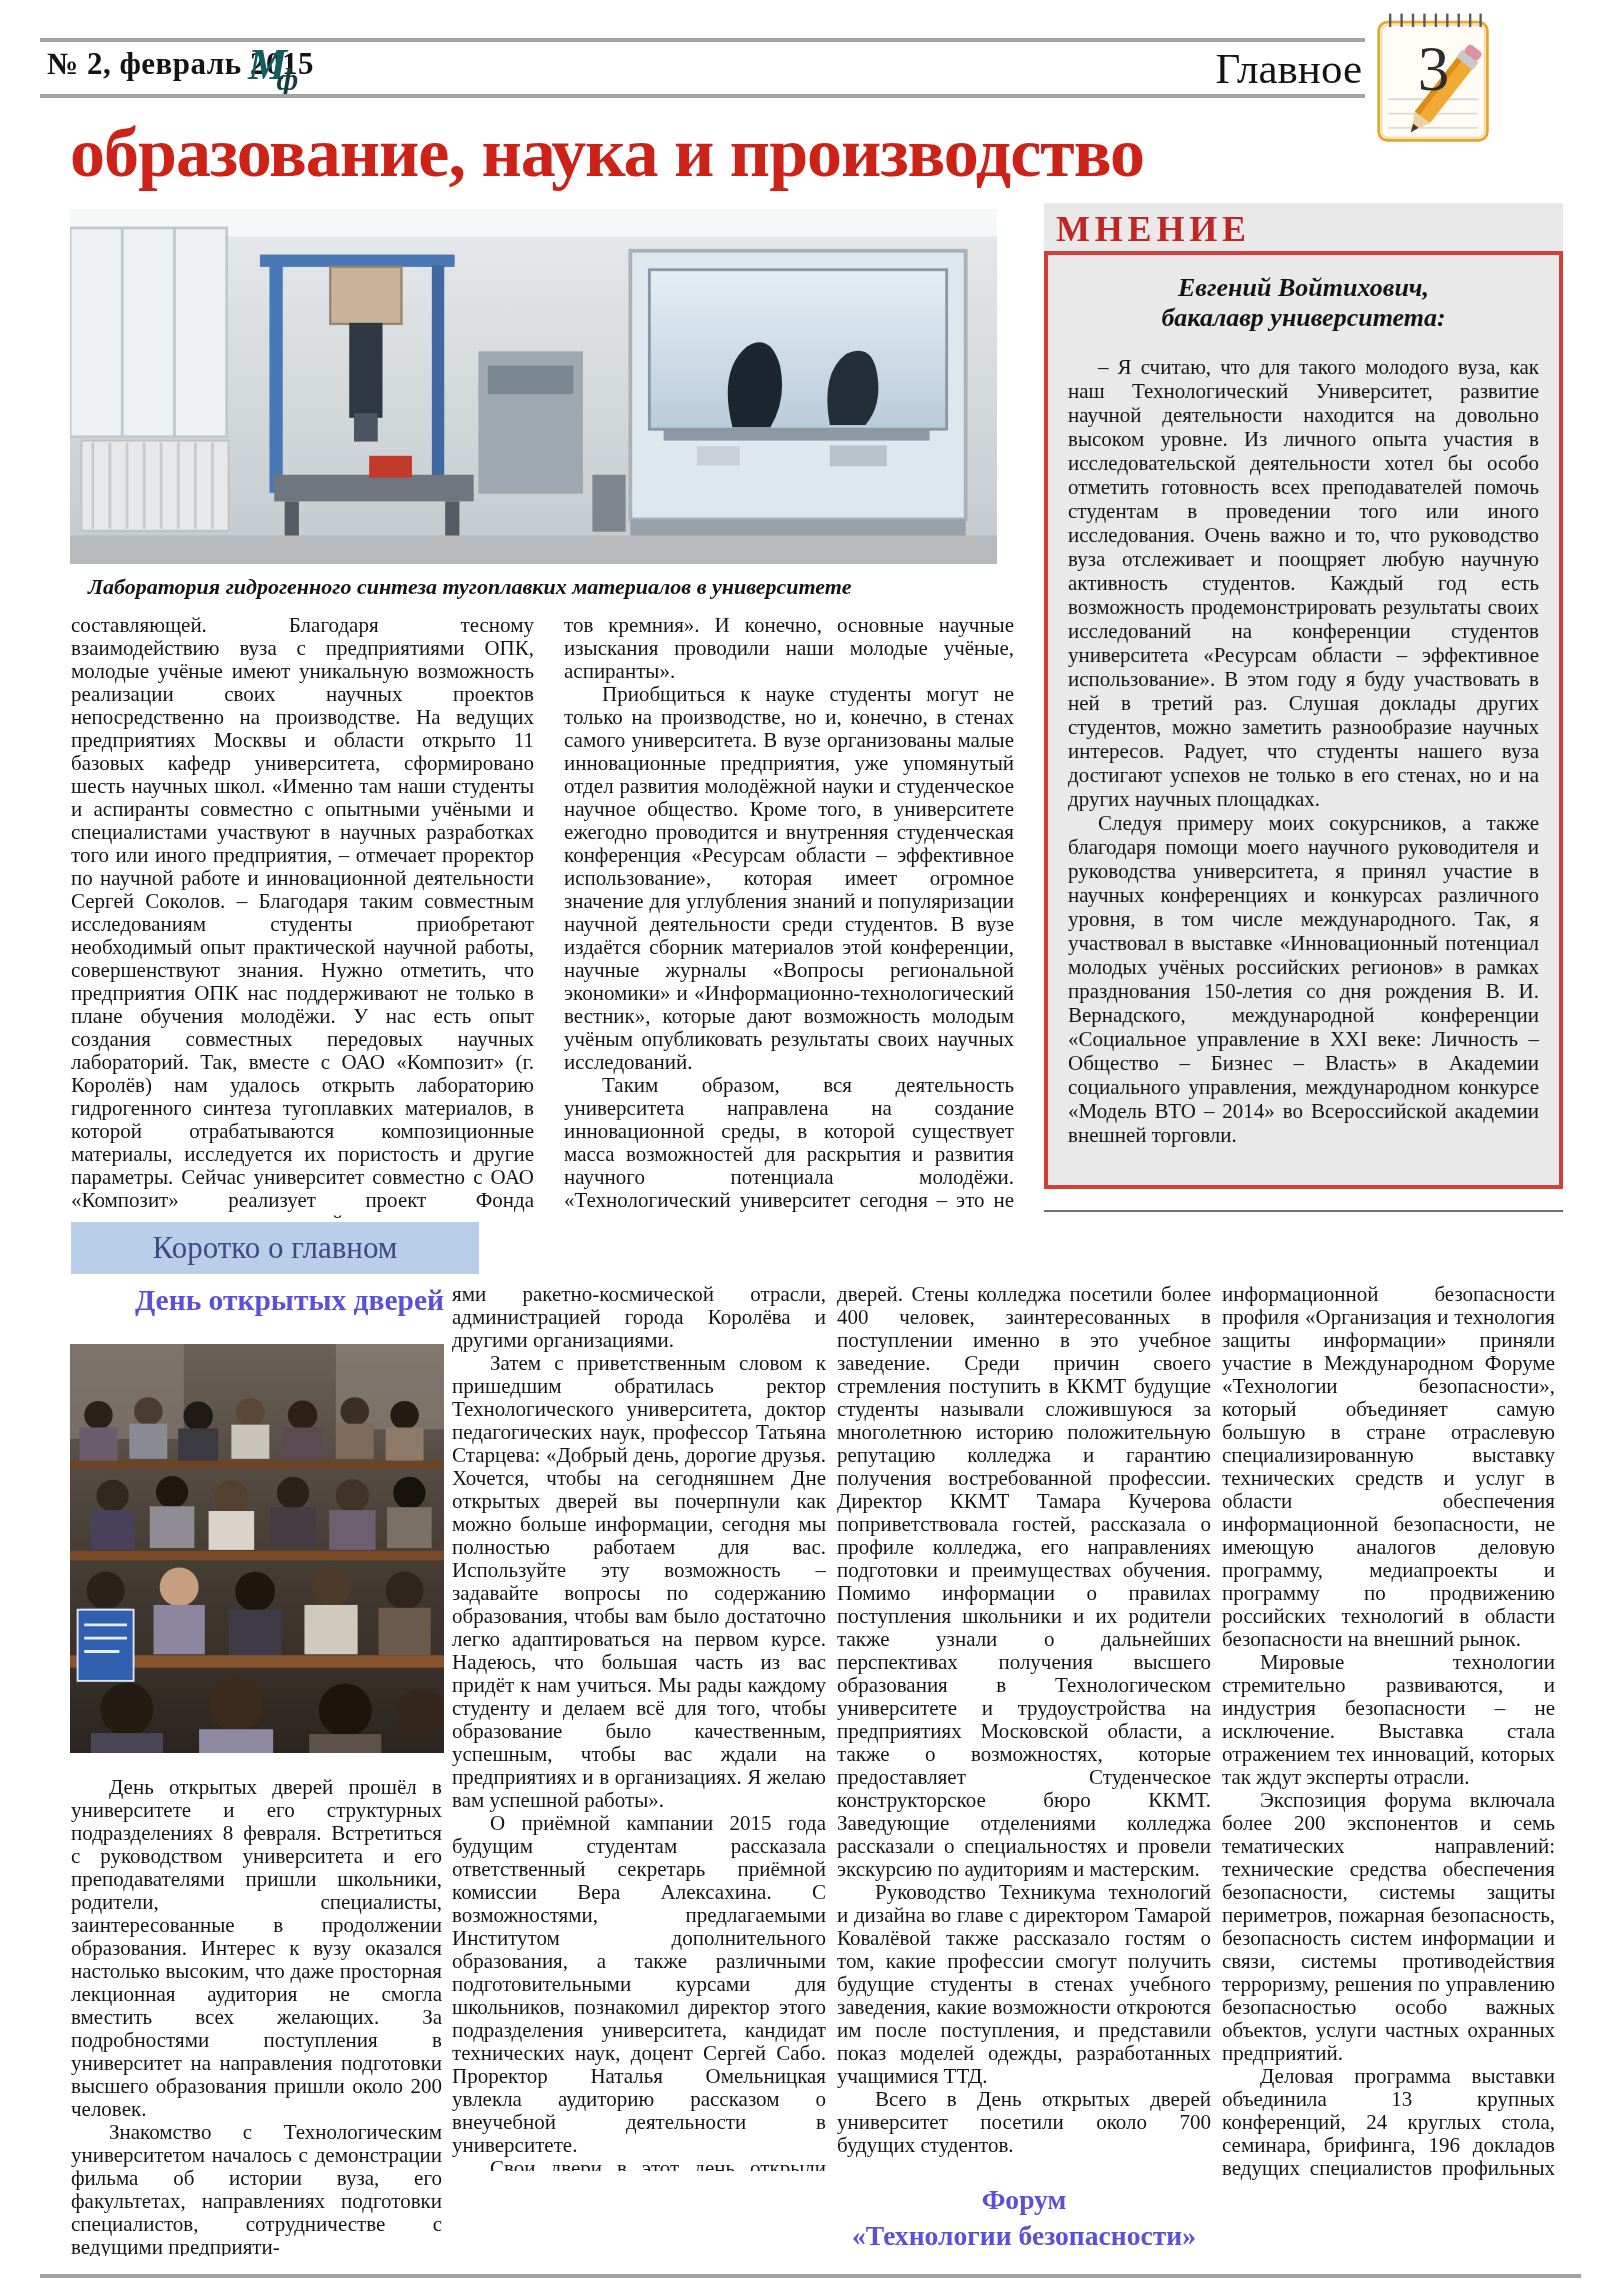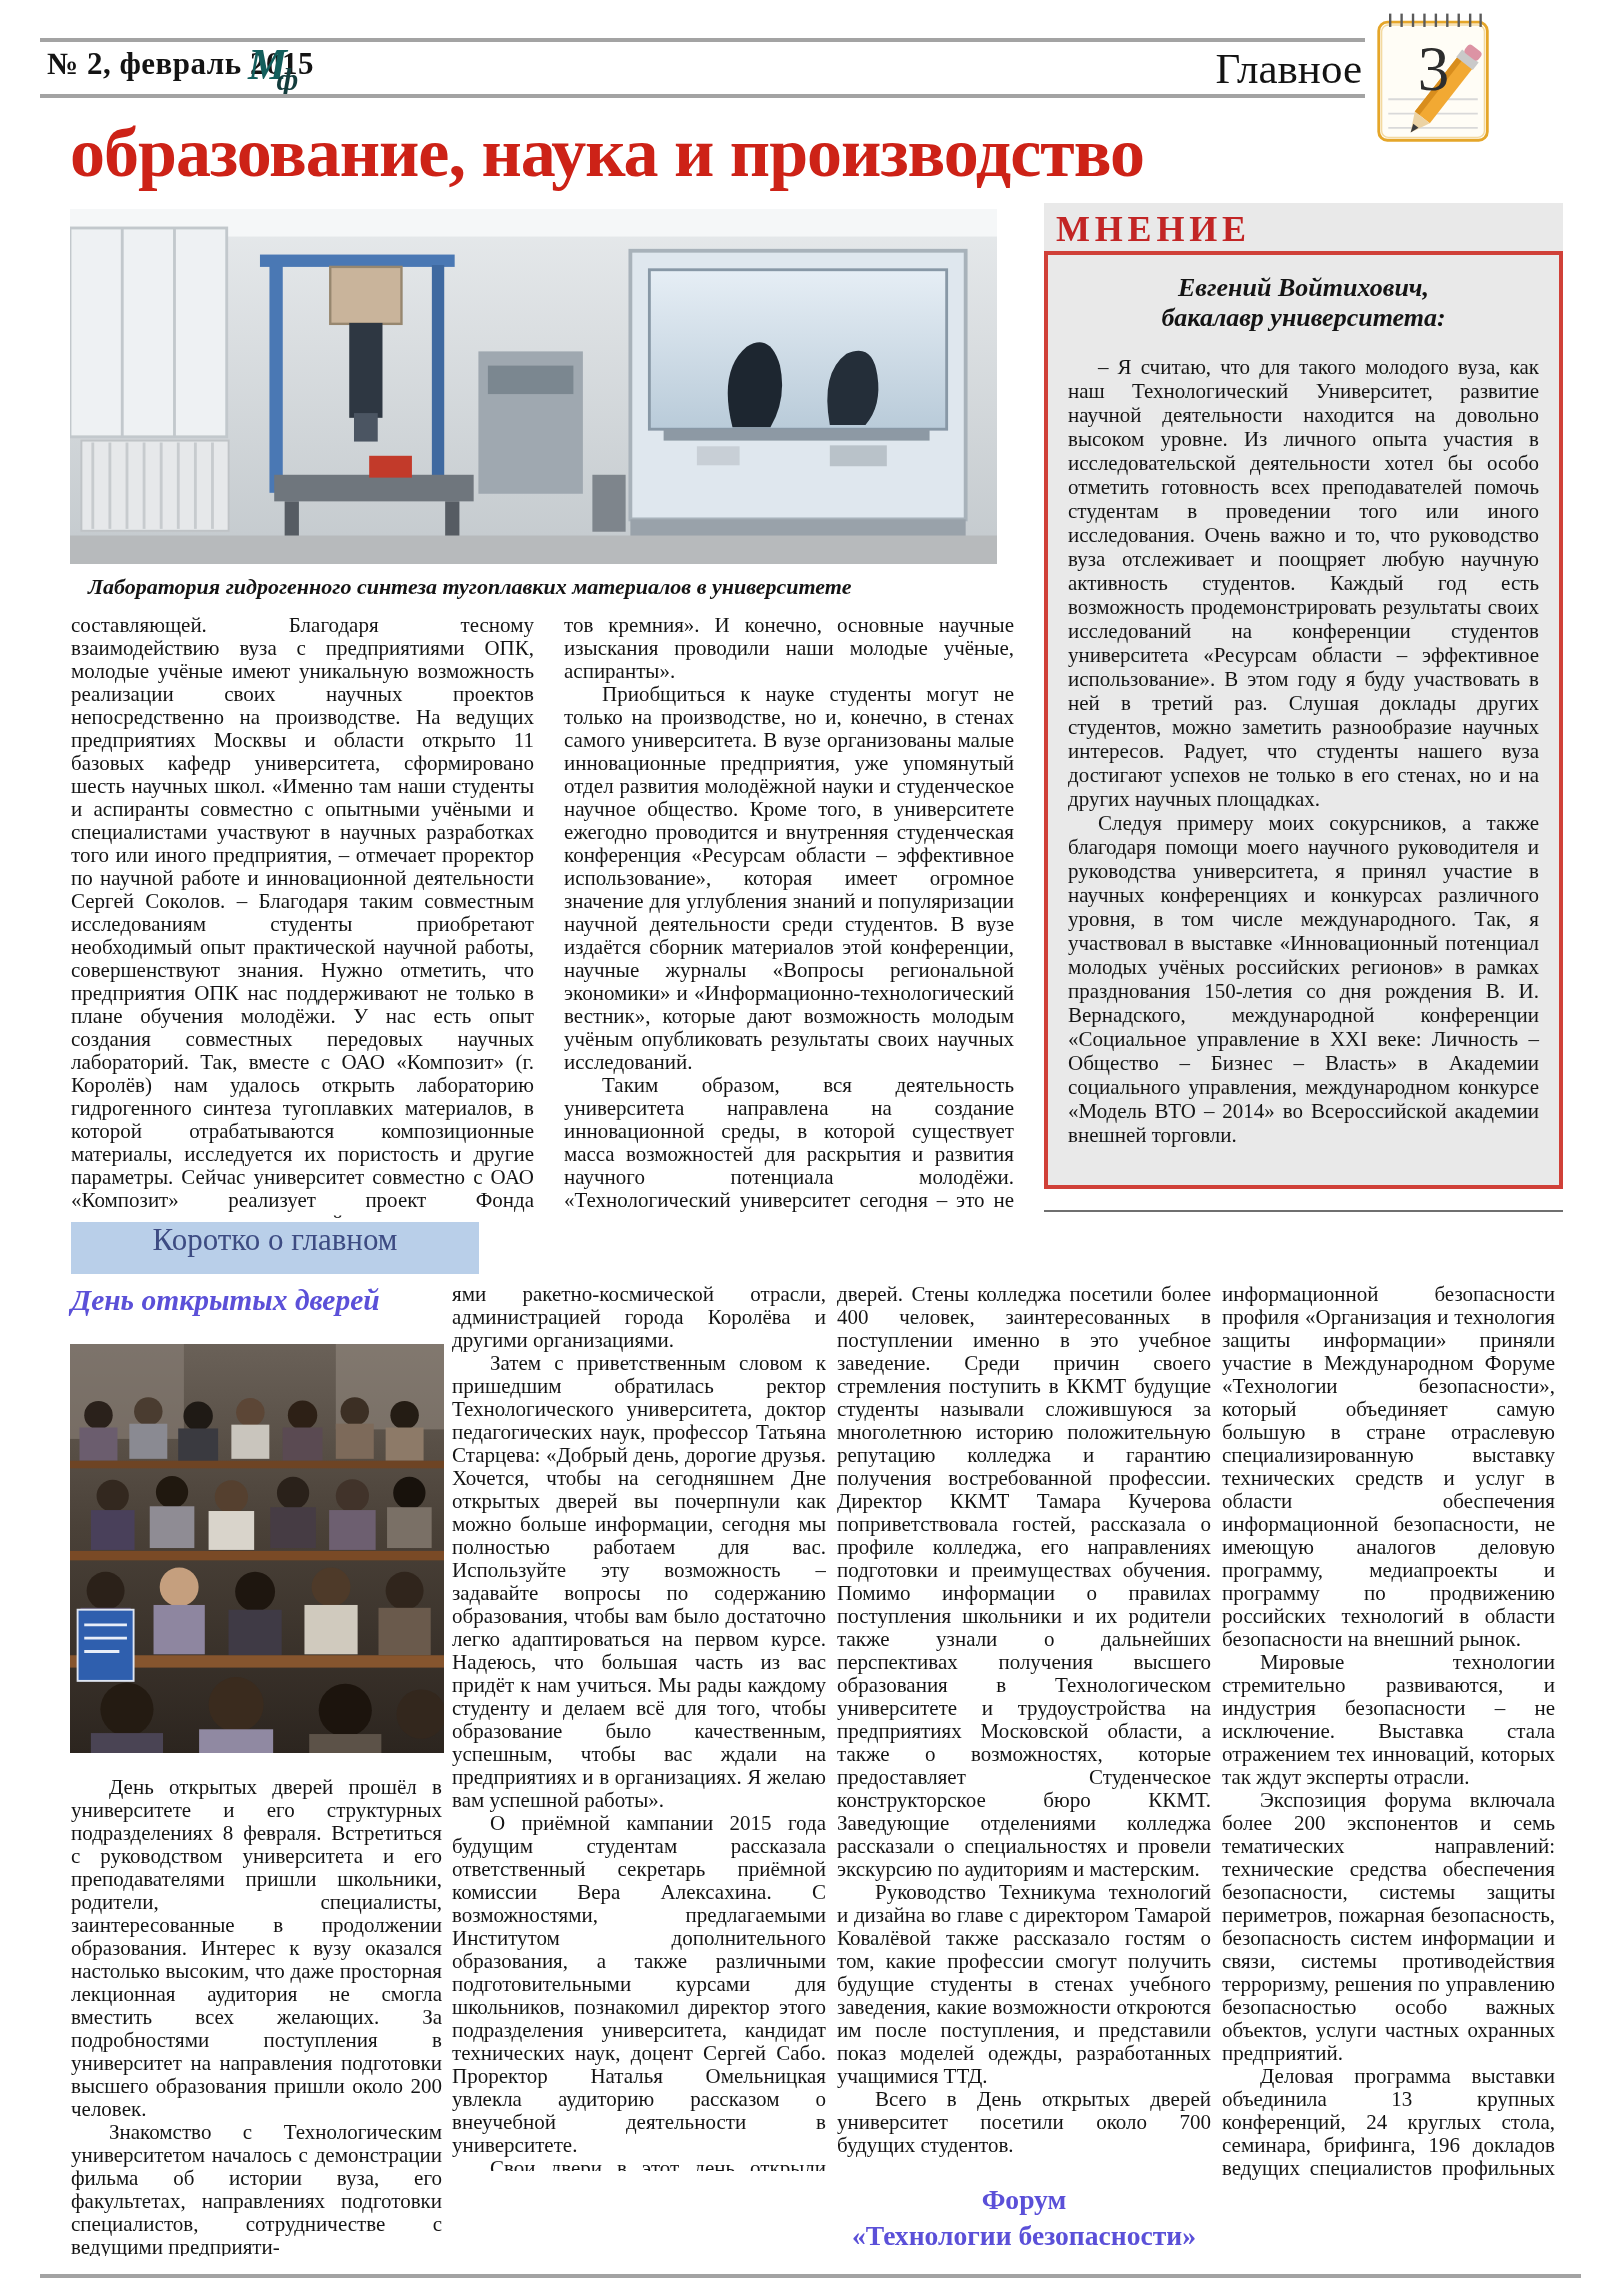--- a/index.html
+++ b/index.html
@@ -46,23 +46,23 @@
   
   .opinion-panel{position:absolute;left:1044px;top:203px;width:519px;height:985px;background:var(--opinion-bg);}
   .opinion-label{position:absolute;left:1056px;top:208px;font-size:36px;font-weight:bold;color:#c22525;letter-spacing:4.8px;}
   .opinion-box{position:absolute;left:1044px;top:251px;width:519px;height:938px;border:4.3px solid var(--border-red);box-sizing:border-box;padding:18px 20px 0 20px;overflow:hidden;}
   .opinion-author{font-size:26px;font-weight:bold;font-style:italic;line-height:30px;margin-bottom:22px;text-align:center;}
   .opinion-box .para{font-size:21px;line-height:24px;}
   .opinion-box .para.indent{text-indent:30px;}
   .divider{position:absolute;left:1044px;top:1210px;width:519px;height:2.4px;background:#6f6f6f;}
 
   
-  .band{position:absolute;left:71px;top:1222px;width:408px;height:52px;background:var(--band-bg);display:flex;align-items:flex-start;justify-content:center;}
+  .band{position:absolute;left:71px;top:1222px;width:408px;height:52px;background:var(--band-bg);display:flex;align-items:center;justify-content:center;}
   .band-title{font-size:31px;color:var(--band-text);}
-  .story-title{position:absolute;left:71px;top:1284px;width:373px;text-align:left;font-size:29.5px;font-weight:bold;color:var(--purple);font-style:italic;}
+  .story-title{position:absolute;left:71px;top:1284px;width:373px;text-align:right;font-size:29.5px;font-weight:bold;color:var(--purple);}
   .briefs-col1{left:71px;top:1776px;width:371px;height:480px;overflow:hidden;}
   .briefs-col2{left:452px;top:1283px;width:374px;height:888px;overflow:hidden;}
   .briefs-col3{left:837px;top:1283px;width:374px;height:969px;overflow:hidden;}
   .briefs-col4{left:1222px;top:1283px;width:333px;height:903px;overflow:hidden;}
   .forum-title{margin:25px 0 22px 0;text-align:center;font-size:27.6px;font-weight:bold;color:var(--purple);line-height:36px;}
   .rule.page-bottom{left:40px;top:2274px;width:1541px;height:3.8px;}
 </style>
 </head>
 <body>
 

